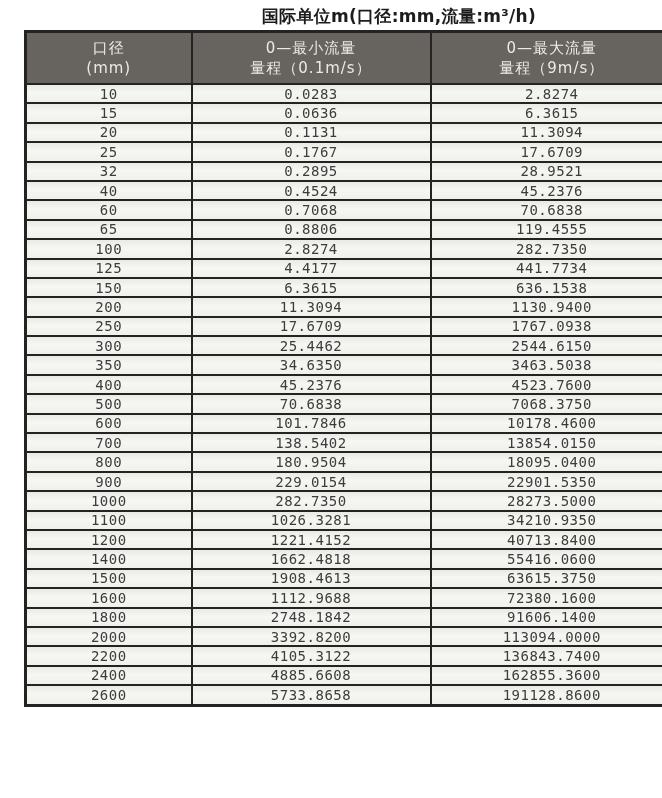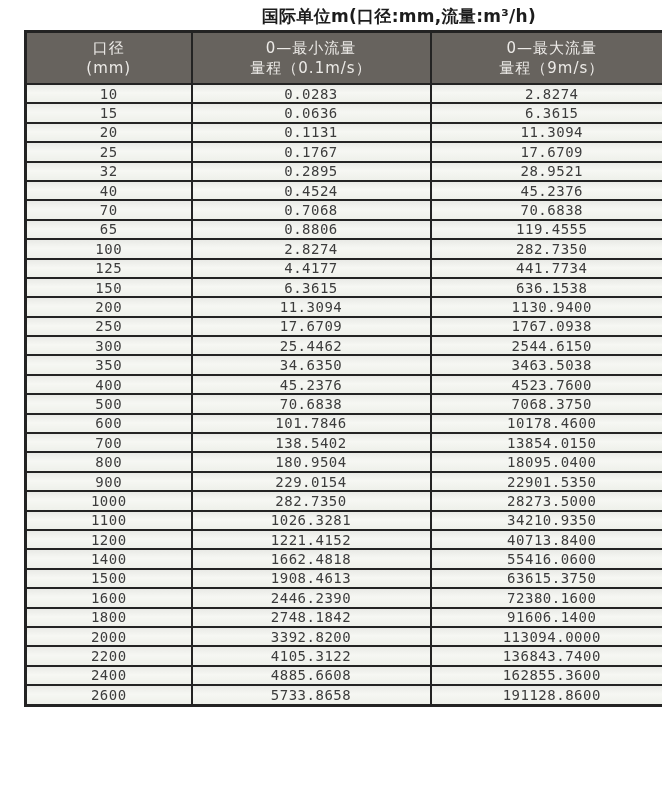--- a/index.html
+++ b/index.html
@@ -119,21 +119,21 @@
           <td>32</td>
           <td>0.2895</td>
           <td>28.9521</td>
         </tr>
         <tr>
           <td>40</td>
           <td>0.4524</td>
           <td>45.2376</td>
         </tr>
         <tr>
-          <td>70</td>
+          <td>60</td>
           <td>0.7068</td>
           <td>70.6838</td>
         </tr>
         <tr>
           <td>65</td>
           <td>0.8806</td>
           <td>119.4555</td>
         </tr>
         <tr>
           <td>100</td>
@@ -220,21 +220,21 @@
           <td>1662.4818</td>
           <td>55416.0600</td>
         </tr>
         <tr>
           <td>1500</td>
           <td>1908.4613</td>
           <td>63615.3750</td>
         </tr>
         <tr>
           <td>1600</td>
-          <td>2446.2390</td>
+          <td>1112.9688</td>
           <td>72380.1600</td>
         </tr>
         <tr>
           <td>1800</td>
           <td>2748.1842</td>
           <td>91606.1400</td>
         </tr>
         <tr>
           <td>2000</td>
           <td>3392.8200</td>

